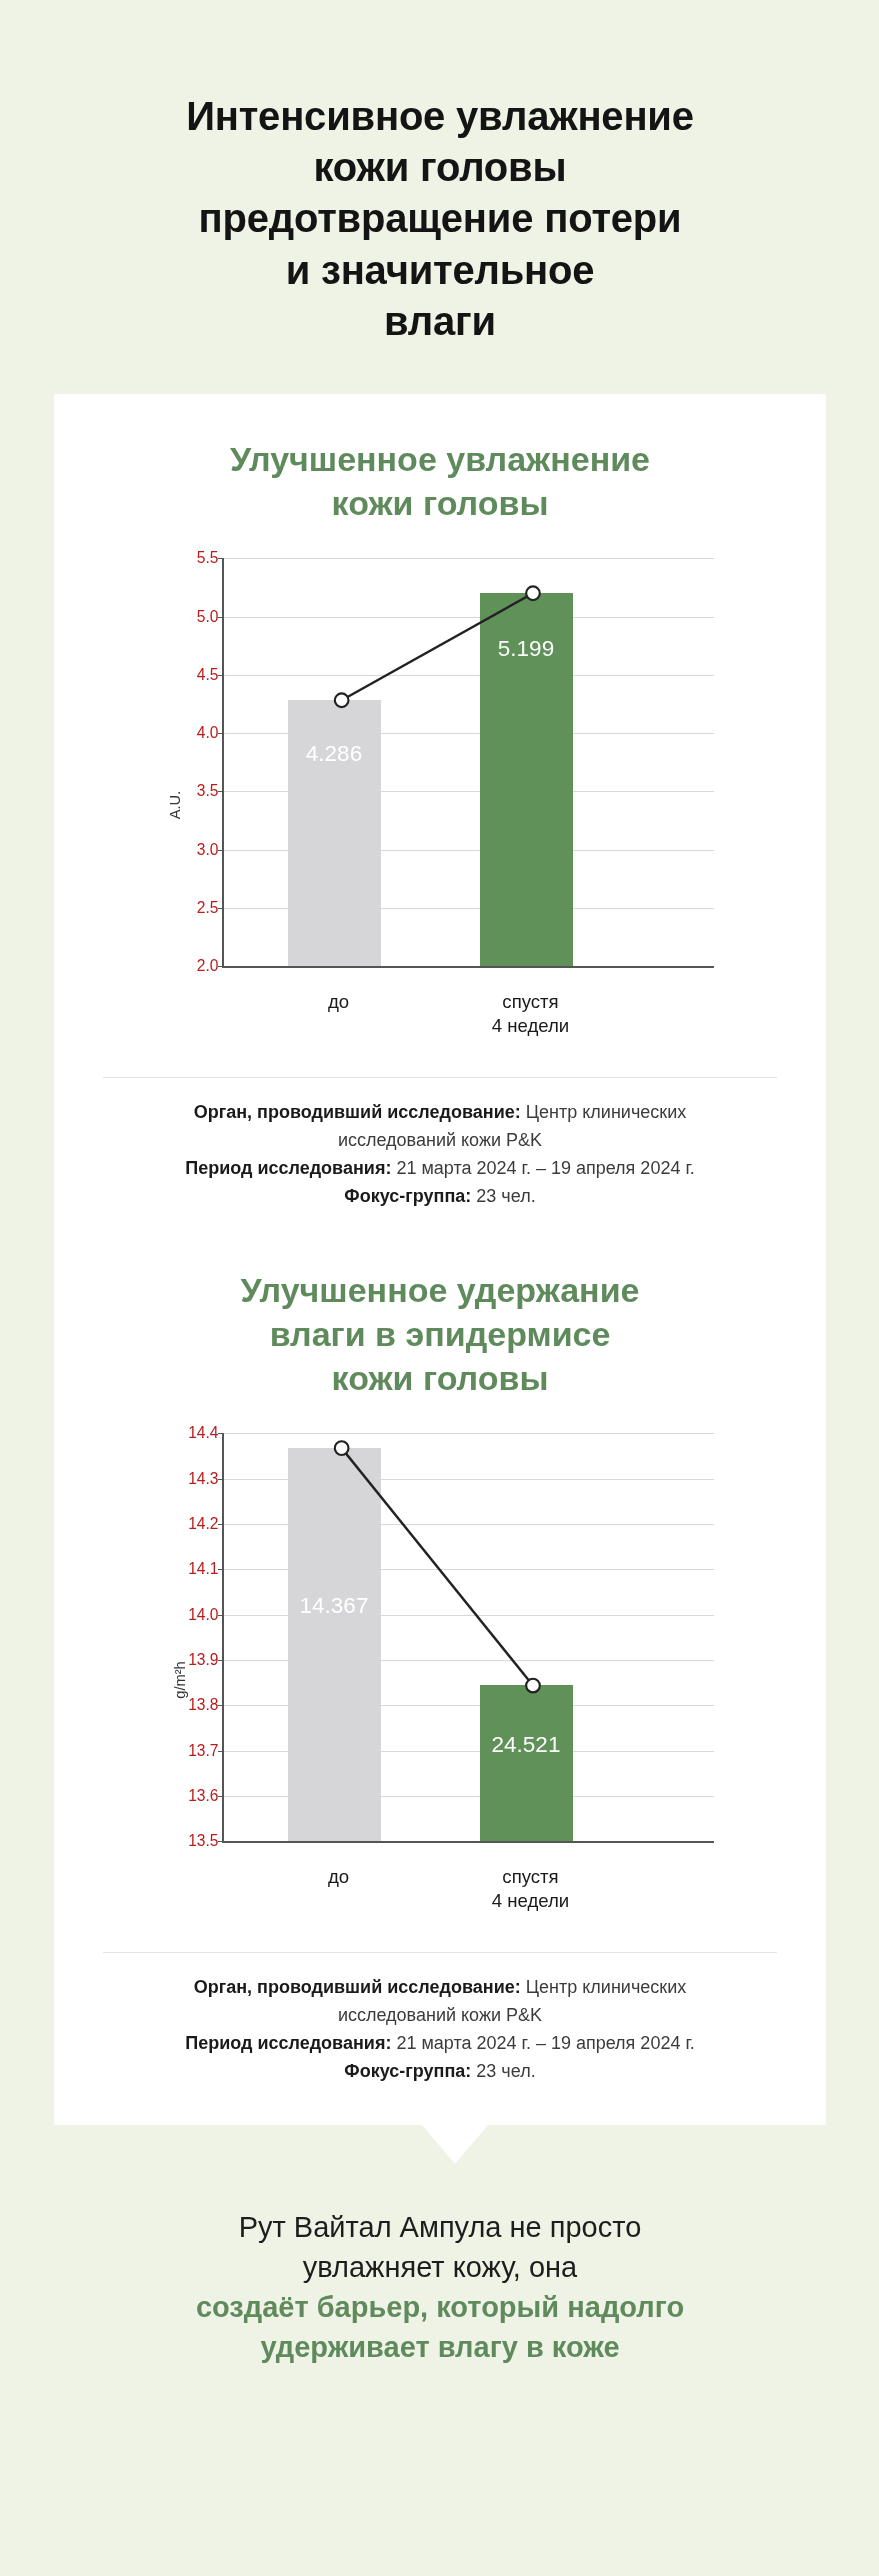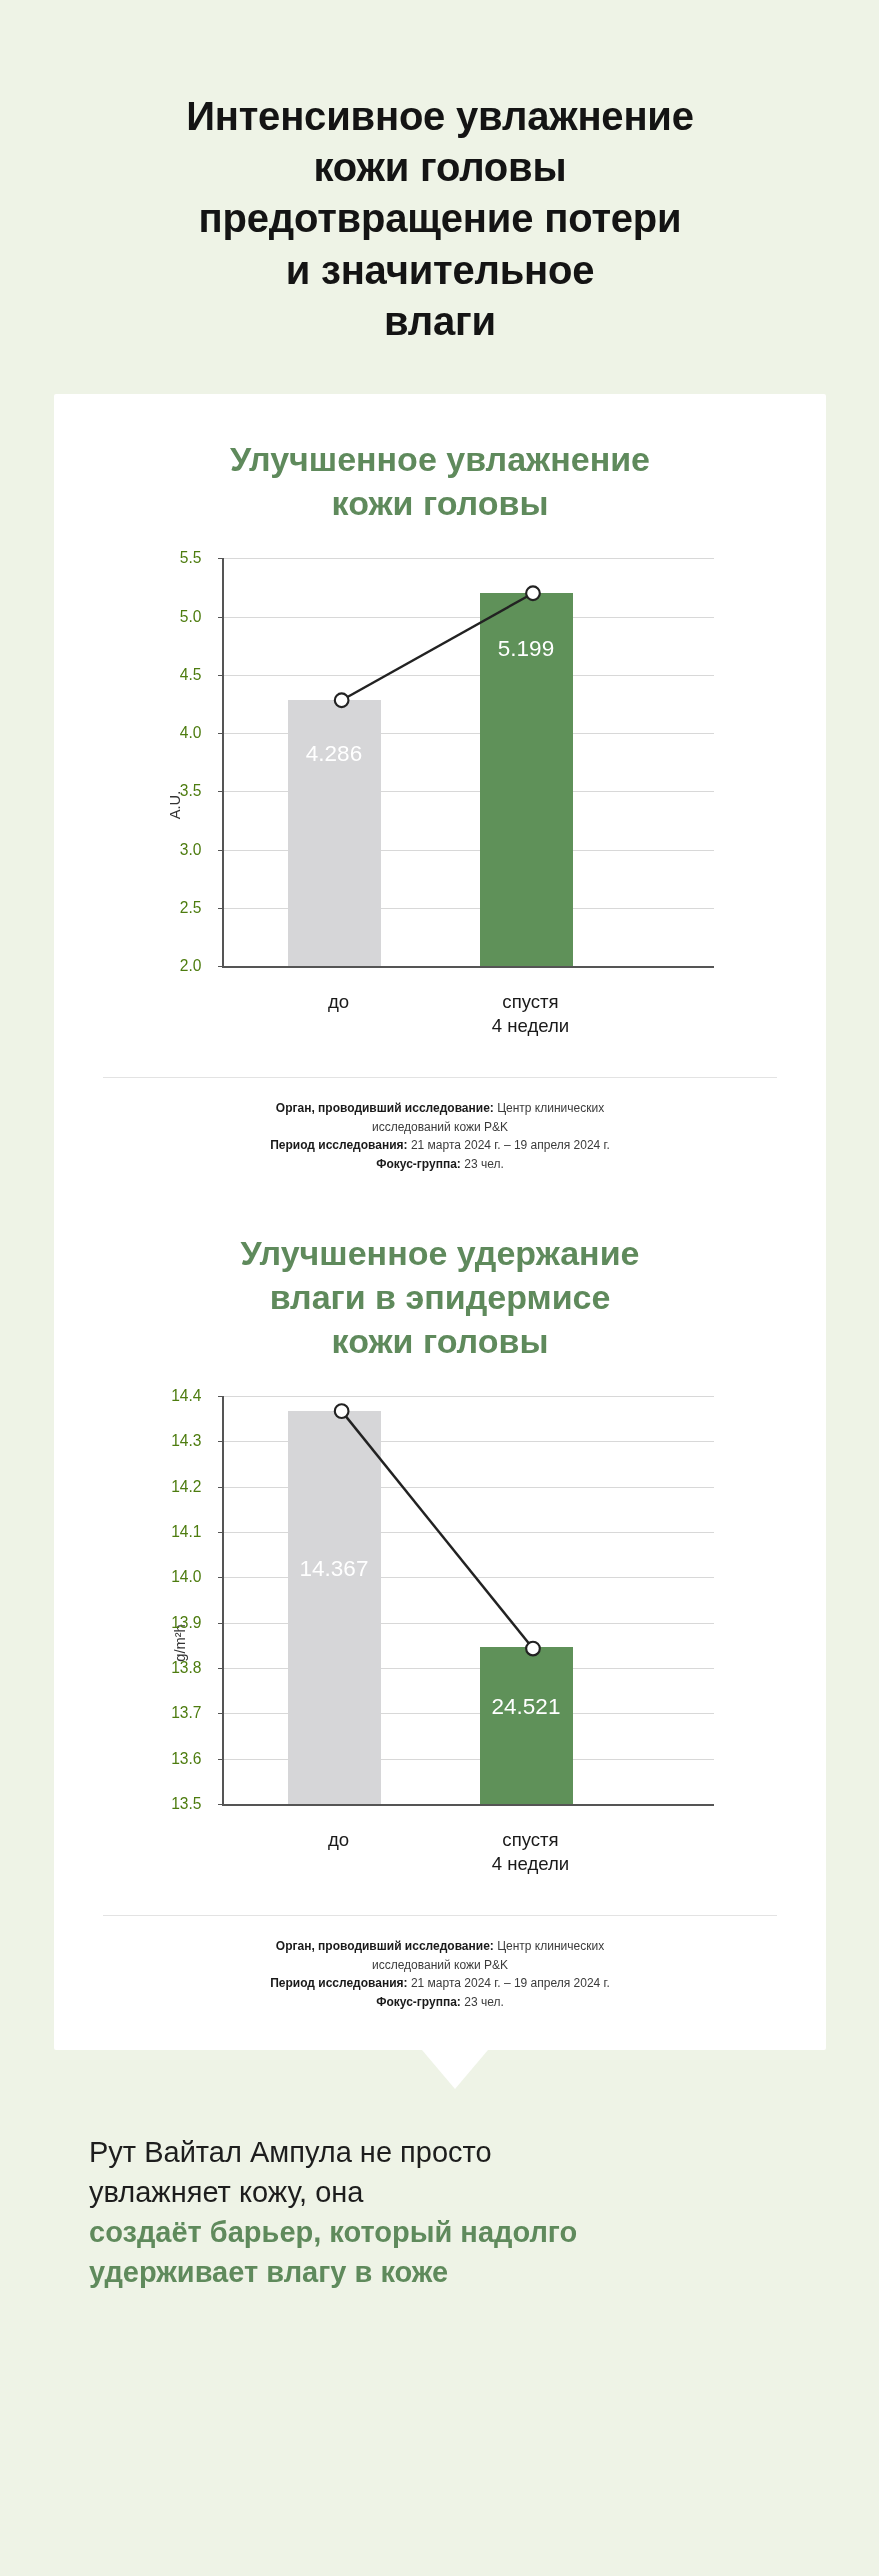--- a/index.html
+++ b/index.html
@@ -86,24 +86,24 @@
   .gridline {
     position: absolute;
     left: 0;
     right: 0;
     height: 1px;
     background: #d8d8d8;
   }
   .ytick {
     position: absolute;
     right: 100%;
-    margin-right: 22px;
+    margin-right: 5px;
     transform: translateY(-50%);
     font-size: 15.6px;
-    color: #4d7c0f;
+    color: #b91c1c;
     white-space: nowrap;
   }
   .tickmark {
     position: absolute;
     right: 100%;
     width: 5.9px;
     height: 1px;
     background: #555;
   }
   .bars {
@@ -149,21 +149,21 @@
   .xlabel.x2 { left: 231px; }
 
   
   .sep {
     border: 0;
     border-top: 1px solid #e3e3e3;
     margin: 25.4px 49px 21.5px 49px;
   }
   .footnote {
     text-align: center;
-    font-size: 12px;
+    font-size: 18px;
     line-height: 1.55;
     color: #3b3b3b;
     padding: 0 68px;
   }
   .footnote b { font-weight: bold; color: #1a1a1a; }
   .footnote .row { display: block; }
 
   .gap { height: 57px; }
 
   
@@ -179,21 +179,21 @@
     top: 0;
     width: 0; height: 0;
     border-left: 33px solid transparent;
     border-right: 33px solid transparent;
     border-top: 39px solid #ffffff;
   }
 
   
   .statement {
     padding: 82px 74px 68px 74px;
-    text-align: left;
+    text-align: center;
     font-size: 29px;
     line-height: 1.38;
     color: #1d1d1d;
   }
   .statement .line { display: block; }
   .statement .hl {
     color: #5f8a5c;
     font-weight: bold;
   }
 </style>

